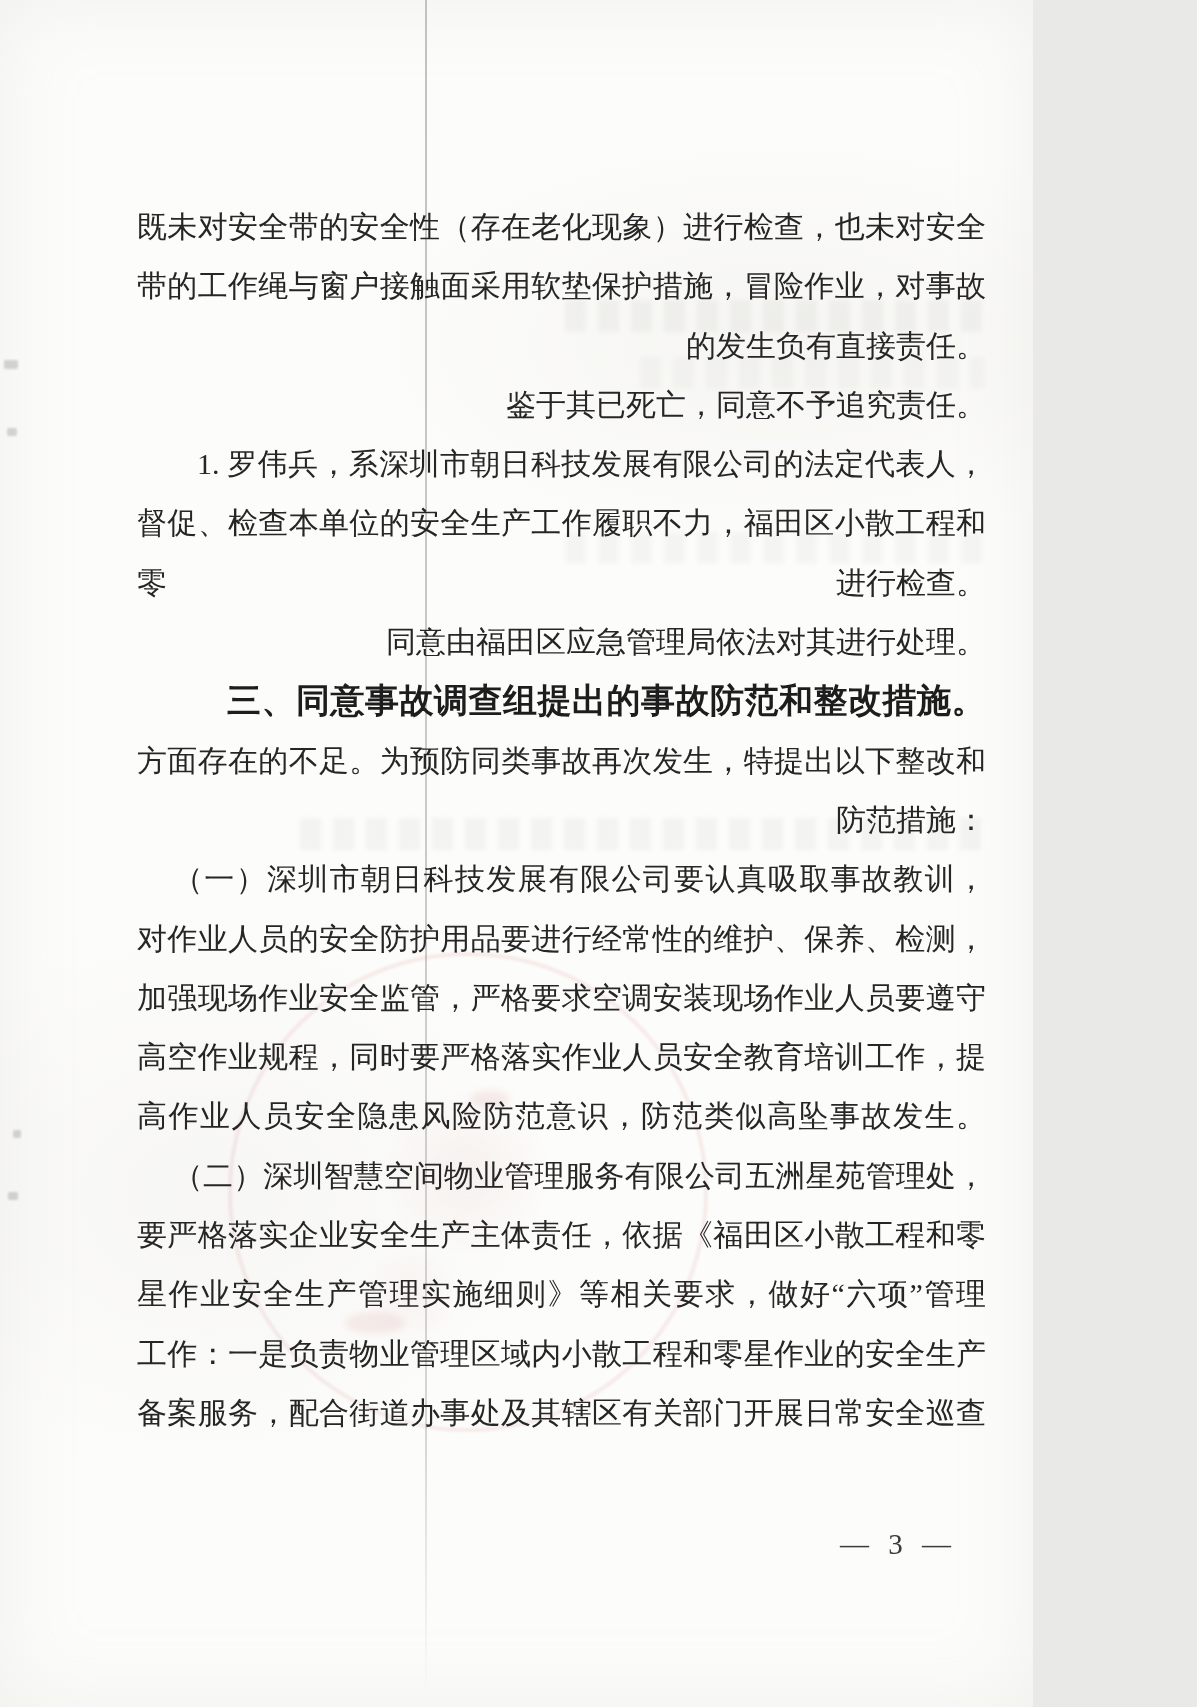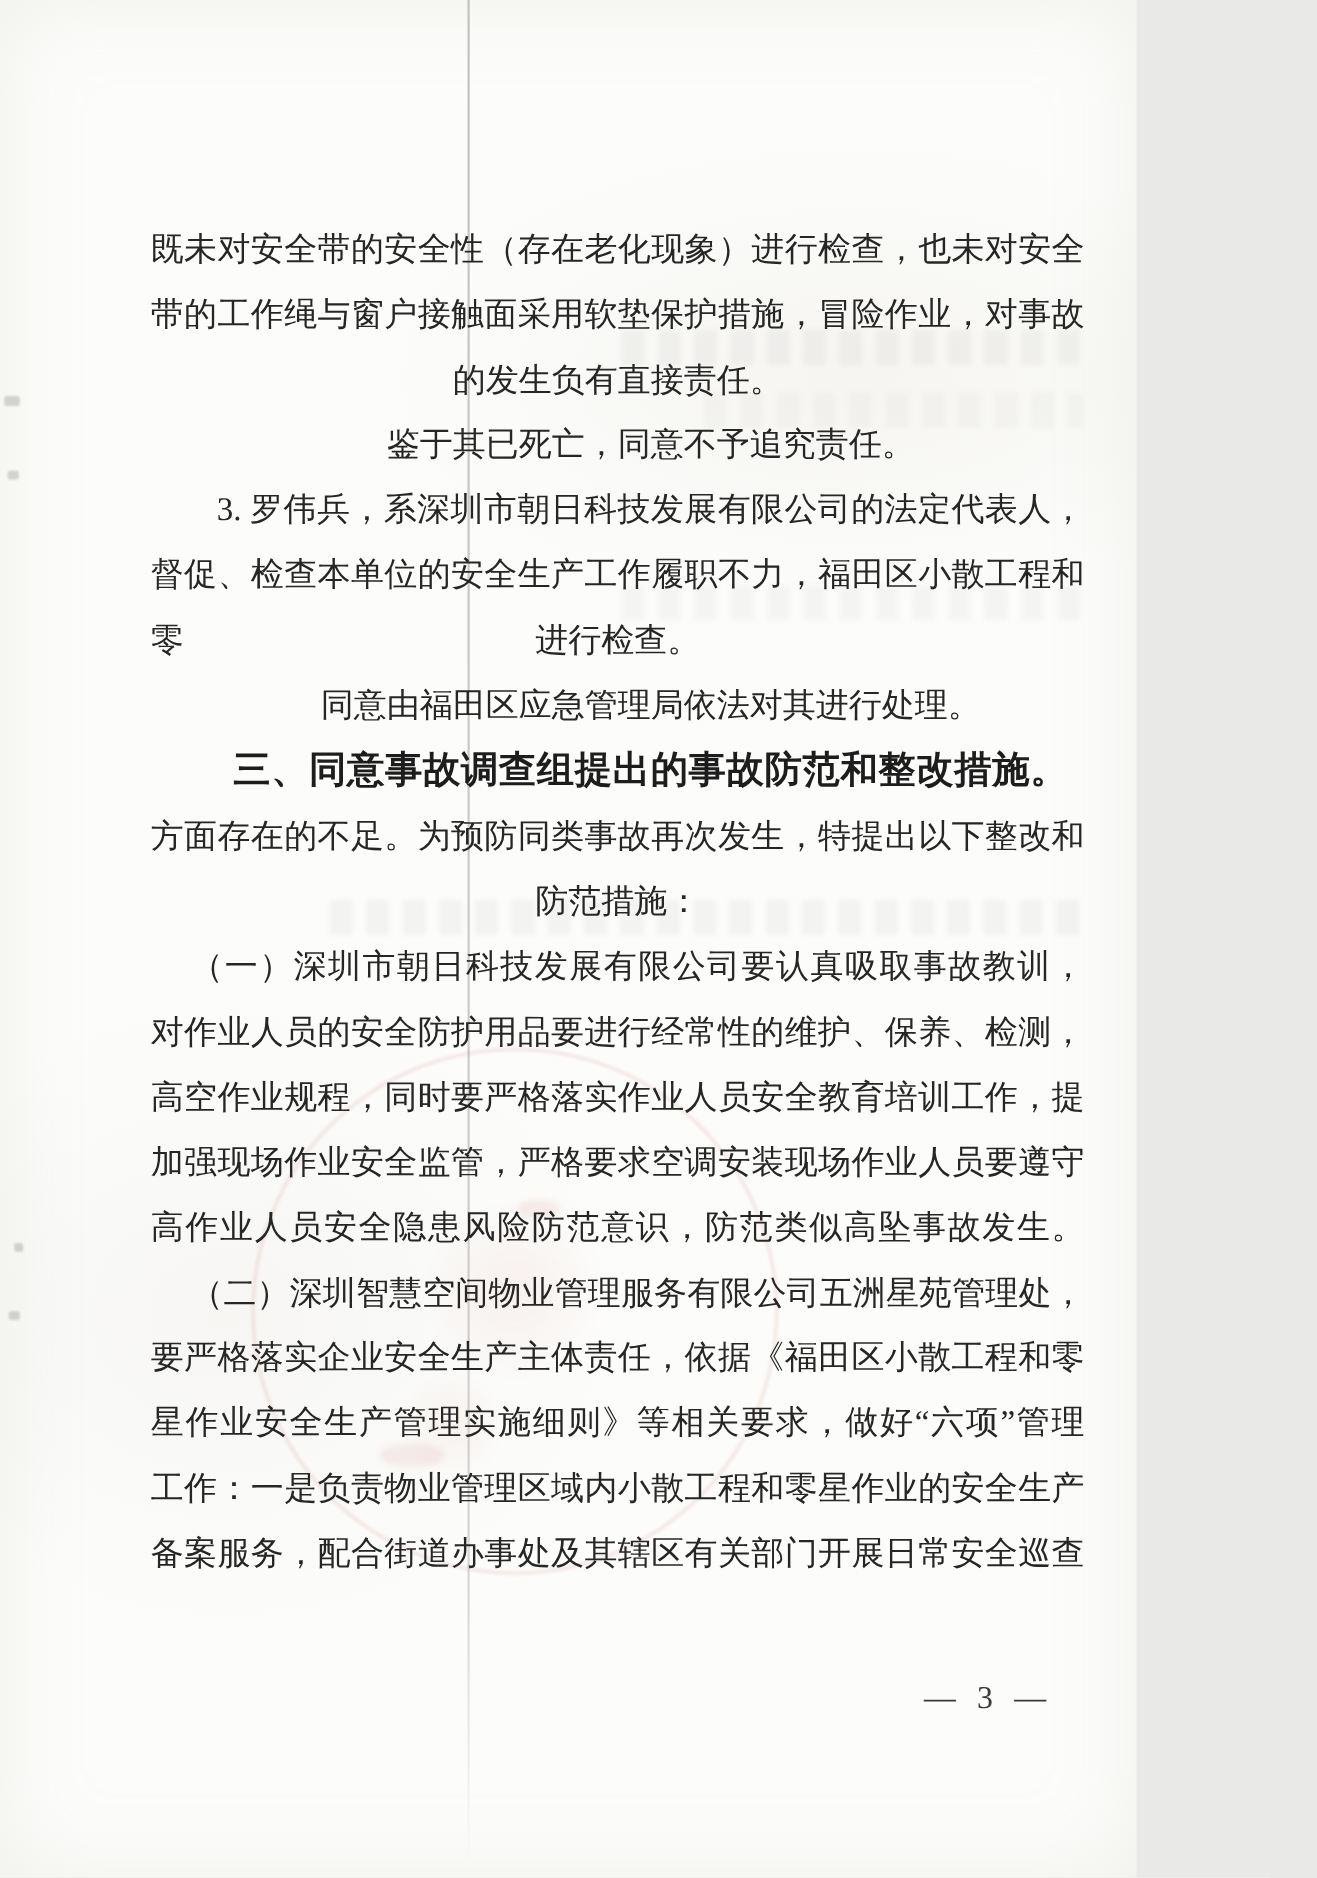--- a/index.html
+++ b/index.html
@@ -25,21 +25,21 @@
     z-index:1;
   }
   
   .text-block{
     position:absolute;left:137px;top:197px;width:849px;z-index:3;
     color:#262626;
   }
   .line{
     display:block;height:59.3px;line-height:59.3px;
     font-size:30px;letter-spacing:0px;white-space:nowrap;
-    text-align:center;
+    text-align:right;
   }
   .line.fill{
     white-space:normal;
     text-align:justify;
     text-align-last:justify;
   }
   .line.indent{padding-left:60px;}
   .line.indent-paren{padding-left:36px;}
   .line.heading{
     font-family:"Liberation Sans", sans-serif;
@@ -101,31 +101,31 @@
   <div class="speck" style="left:4px;top:360px;width:14px;height:9px;"></div>
   <div class="speck" style="left:7px;top:428px;width:10px;height:8px;"></div>
   <div class="speck" style="left:13px;top:1130px;width:8px;height:8px;"></div>
   <div class="speck" style="left:8px;top:1192px;width:10px;height:8px;"></div>
 
   <div class="text-block" id="text-block">
       <div class="line fill">既未对安全带的安全性（存在老化现象）进行检查，也未对安全</div>
       <div class="line fill">带的工作绳与窗户接触面采用软垫保护措施，冒险作业，对事故</div>
       <div class="line">的发生负有直接责任。</div>
       <div class="line indent">鉴于其已死亡，同意不予追究责任。</div>
-      <div class="line fill indent">3. 罗伟兵，系深圳市朝日科技发展有限公司的法定代表人，</div>
+      <div class="line fill indent">1. 罗伟兵，系深圳市朝日科技发展有限公司的法定代表人，</div>
       <div class="line fill">督促、检查本单位的安全生产工作履职不力，福田区小散工程和零</div>
       <div class="line">进行检查。</div>
       <div class="line indent">同意由福田区应急管理局依法对其进行处理。</div>
       <div class="line indent heading">三、同意事故调查组提出的事故防范和整改措施。</div>
       <div class="line fill">方面存在的不足。为预防同类事故再次发生，特提出以下整改和</div>
       <div class="line">防范措施：</div>
       <div class="line fill indent-paren">（一）深圳市朝日科技发展有限公司要认真吸取事故教训，</div>
       <div class="line fill">对作业人员的安全防护用品要进行经常性的维护、保养、检测，</div>
+      <div class="line fill">加强现场作业安全监管，严格要求空调安装现场作业人员要遵守</div>
       <div class="line fill">高空作业规程，同时要严格落实作业人员安全教育培训工作，提</div>
-      <div class="line fill">加强现场作业安全监管，严格要求空调安装现场作业人员要遵守</div>
       <div class="line fill">高作业人员安全隐患风险防范意识，防范类似高坠事故发生。</div>
       <div class="line fill indent-paren">（二）深圳智慧空间物业管理服务有限公司五洲星苑管理处，</div>
       <div class="line fill">要严格落实企业安全生产主体责任，依据《福田区小散工程和零</div>
       <div class="line fill">星作业安全生产管理实施细则》等相关要求，做好“六项”管理</div>
       <div class="line fill">工作：一是负责物业管理区域内小散工程和零星作业的安全生产</div>
       <div class="line fill">备案服务，配合街道办事处及其辖区有关部门开展日常安全巡查</div>
     </div>
 
   <div class="page-number">— 3 —</div>
 

